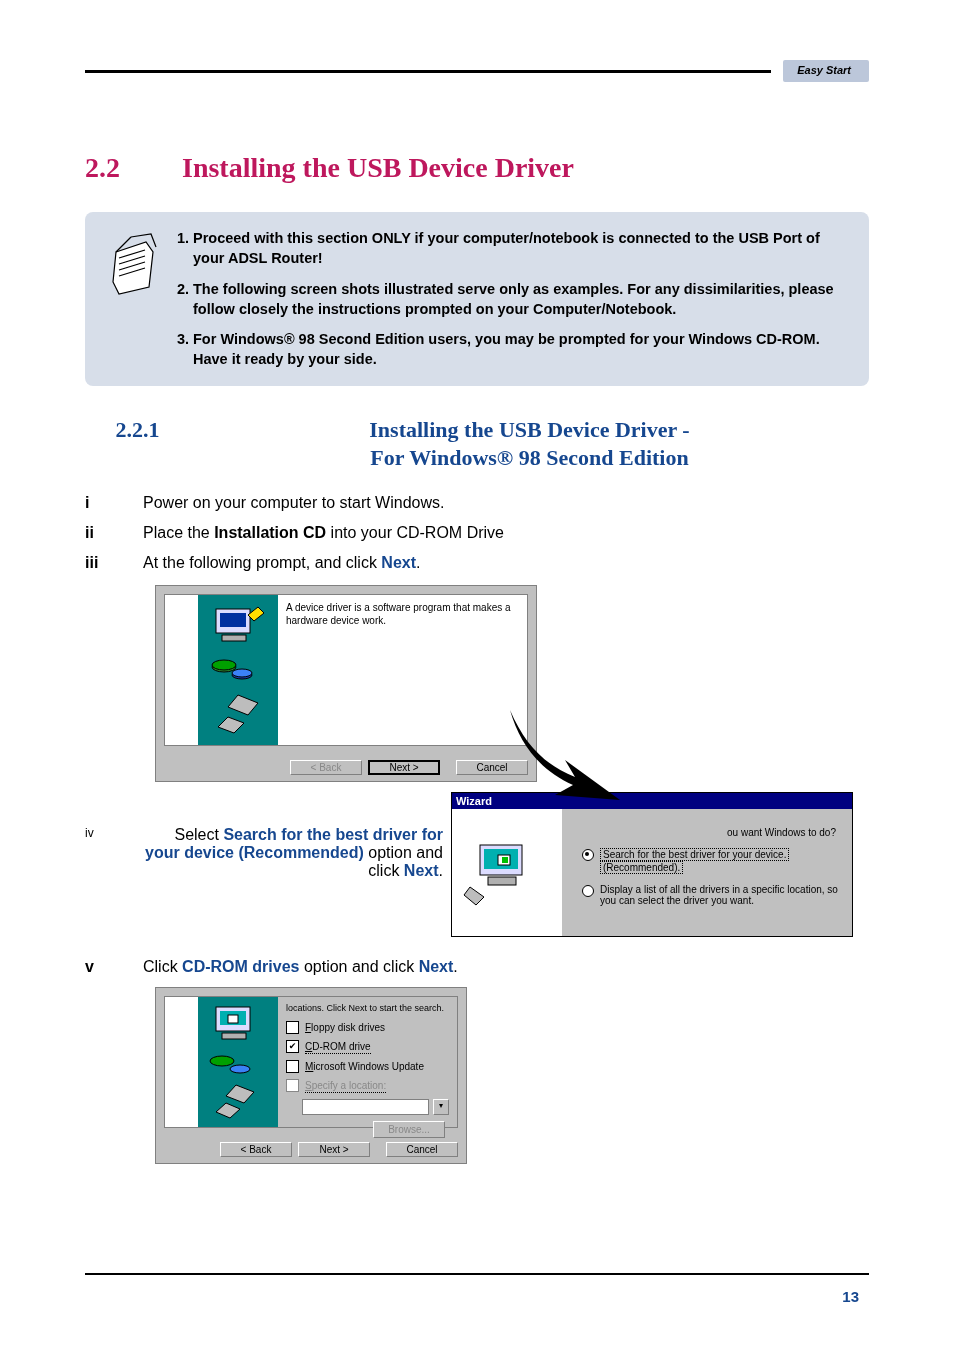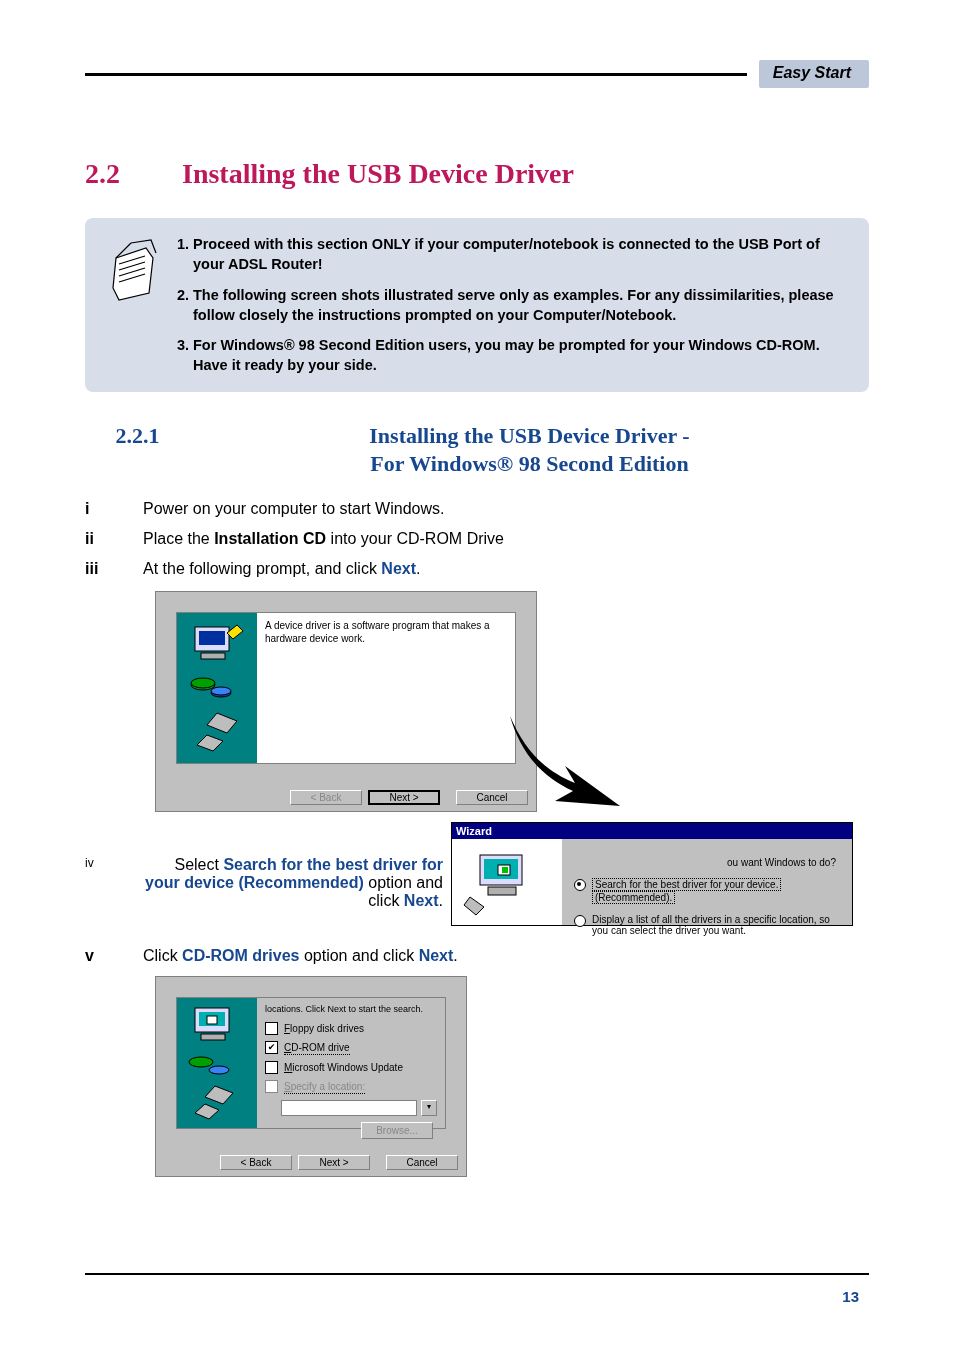--- a/index.html
+++ b/index.html
@@ -25,21 +25,21 @@
   .top-rule .line {
     flex: 1;
     height: 3px;
     background: #000;
   }
   .top-rule .chip {
     background: #bcc7da;
     padding: 4px 18px 6px 14px;
     font-weight: bold;
     font-style: italic;
-    font-size: 16px;
+    font-size: 11px;
     margin-left: 12px;
     border-radius: 2px;
   }
   h1.section-title {
     font-family: Georgia, "Times New Roman", serif;
     font-weight: bold;
     color: #be185d;
     font-size: 28px;
     margin: 0 0 28px 0;
   }
@@ -105,21 +105,22 @@
     background: #c0c0c0;
     border: 1px solid #808080;
     font-size: 10px;
     font-family: Tahoma, Arial, sans-serif;
     color: #000;
   }
   .wiz .wiz-body {
     display: flex;
     background: #fff;
     border: 1px solid #808080;
-    margin: 20px;
+    margin: 8px;
+    padding-left: 33px;
   }
   .wiz .wiz-side {
     width: 80px;
     background: #008080;
     flex: 0 0 80px;
     position: relative;
   }
   .wiz .wiz-main {
     flex: 1;
     padding: 6px 8px;
@@ -330,21 +331,21 @@
   </div>
 
   <div style="display:flex; align-items:flex-start;">
     <div style="flex:0 0 58px; font-weight:normal; font-size:12px; padding-top:34px;">iv</div>
     <div class="step4-text">
       <span>Select </span><span class="hl" style="color:#16478f;font-weight:bold;">Search for the best driver for your device (Recommended)</span><span> option and click </span><span class="hl" style="color:#16478f;font-weight:bold;">Next</span><span>.</span>
     </div>
 
     <div class="wiz2">
       <div class="wiz2-title">Wizard</div>
-      <div class="inner" style="height:86px;">
+      <div class="inner" style="height:127px;gap:8px;">
         <div class="side">
           <svg width="90" height="90" viewBox="0 0 90 90">
             <rect x="18" y="18" width="42" height="30" fill="#dcdcff" stroke="#000"></rect>
             <rect x="22" y="22" width="34" height="20" fill="#00b0b0"></rect>
             <rect x="36" y="28" width="12" height="10" fill="#fff" stroke="#000"></rect>
             <path d="M40 30 L46 30 L46 36 L40 36 Z" fill="#00c000"></path>
             <rect x="26" y="50" width="28" height="8" fill="#b0b0b0" stroke="#000"></rect>
             <path d="M8 60 L22 70 L14 78 L2 68 Z" fill="#bdbdbd" stroke="#000"></path>
           </svg>
         </div>

